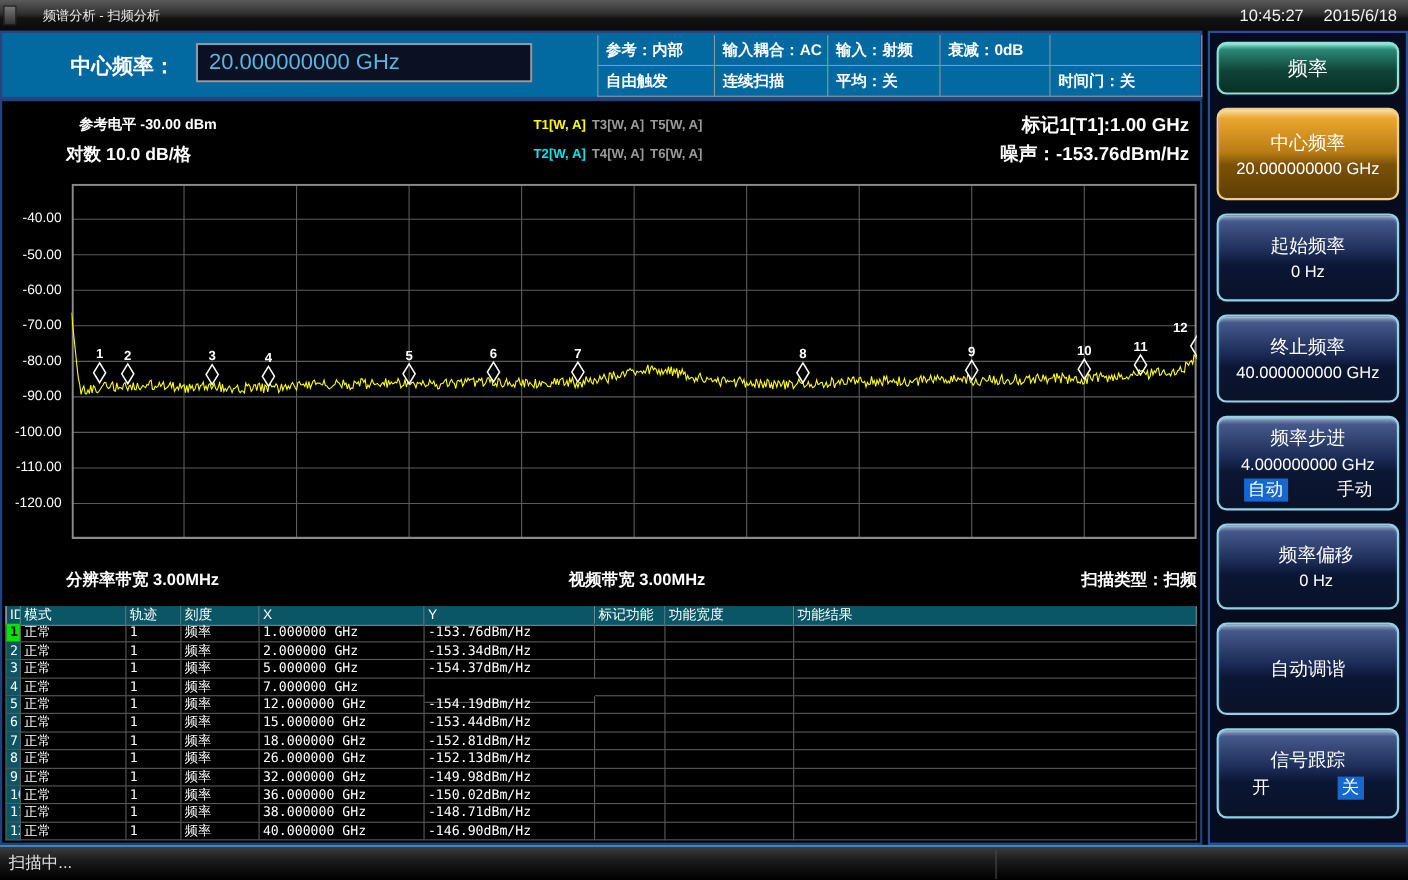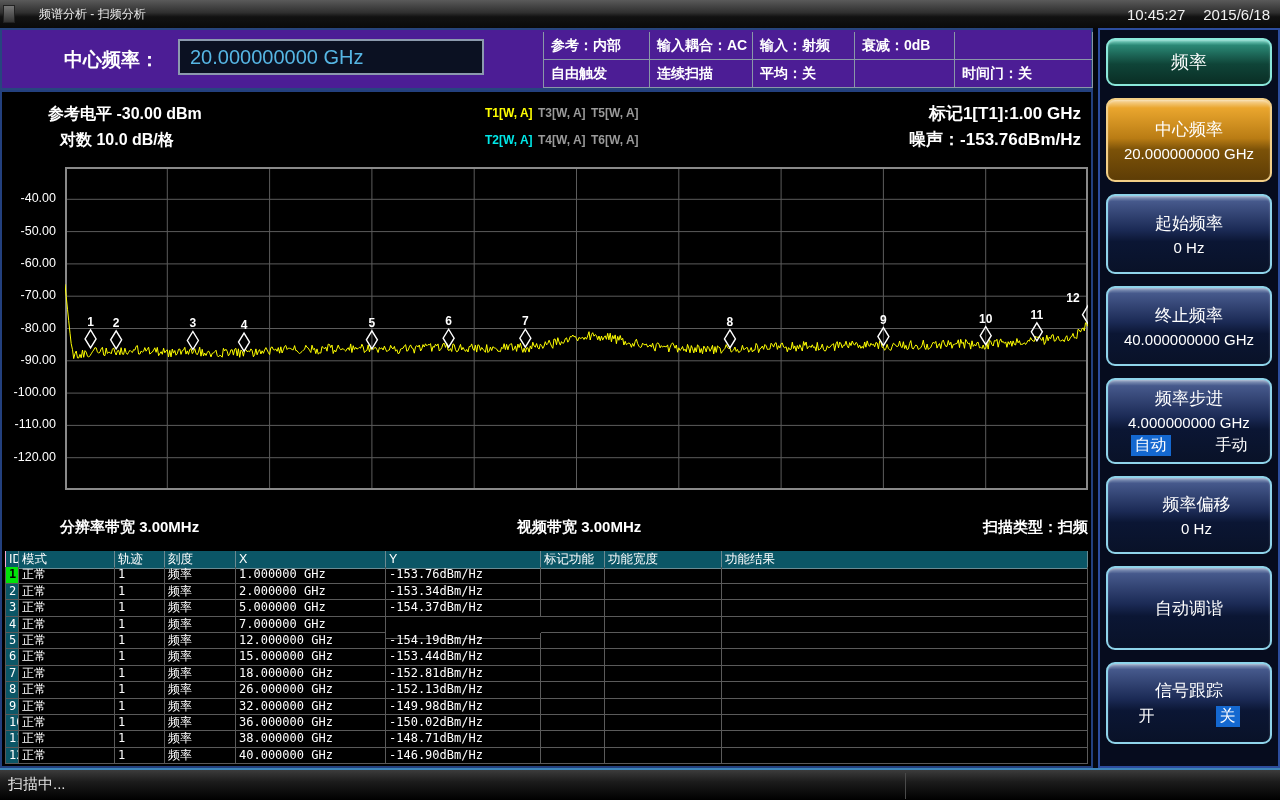--- a/index.html
+++ b/index.html
@@ -8,21 +8,21 @@
   
   .titlebar{position:absolute;left:0;top:0;width:1280px;height:28px;
     background:linear-gradient(180deg,#5a5a5a 0%,#2f2f2f 45%,#121212 60%,#0a0a0a 100%);
     display:flex;align-items:center;}
   .app-icon{width:10px;height:16px;margin-left:3px;background:
     linear-gradient(180deg,#777,#333);border:1px solid #222;}
   .titlebar .title{margin-left:24px;font-size:12px;color:#e8e8e8;}
   .titlebar .clock{position:absolute;right:10px;font-size:15px;color:#f0f0f0;display:flex;gap:18px;}
   
   .header-panel{position:absolute;left:0;top:28px;width:1093px;height:62px;
-    background:#4c1d95;border:2px solid #27457e;box-sizing:border-box;text-decoration:underline;}
+    background:#0369a1;border:2px solid #27457e;box-sizing:border-box;text-decoration:underline;}
   .cf-label{position:absolute;left:62px;top:17px;font-size:19px;font-weight:bold;color:#fff;}
   .cf-input{position:absolute;left:176px;top:9px;width:306px;height:36px;background:#0b1122;
     border:2px solid #8c9aae;box-sizing:border-box;font-size:20px;color:#56b6e4;
     line-height:32px;padding-left:10px;}
   .status-grid{position:absolute;left:541px;top:2px;display:grid;
     grid-template-columns:107px 103px 102px 100px 138px;grid-auto-rows:28px;}
   .status-cell{border:1px solid #8a97a8;border-left:none;border-top:none;box-sizing:border-box;
     font-size:14px;font-weight:bold;color:#fff;padding-left:7px;line-height:26px;white-space:nowrap;}
   .status-cell.c0{border-left:1px solid #8a97a8;}
   
@@ -39,21 +39,21 @@
   .sbtn .opt.sel{background:#1468d0;padding:0 4px;}
   .sbtn.title-btn{height:48px;border-color:#8ae8da;
     background:linear-gradient(180deg,#7fd8c8 0%,#2a8875 12%,#0f4438 55%,#0a2e25 100%);}
   .sbtn.title-btn .lbl{font-size:18px;}
   .sbtn.active{border-color:#f3cf86;
     background:linear-gradient(180deg,#f8d9a0 0%,#eaa62e 10%,#b97c14 48%,#7c5208 62%,#5e3d06 100%);}
   
   .main{position:absolute;left:0;top:90px;width:1093px;height:678px;background:#000;
     border:2px solid #23407e;box-sizing:border-box;}
   .ann{position:absolute;font-weight:bold;white-space:nowrap;}
-  .ref-level{left:46px;top:12px;font-size:16px;}
+  .ref-level{left:70px;top:12px;font-size:13px;}
   .scale-txt{left:58px;top:38px;font-size:16px;}
   .legend-item{position:absolute;font-size:12px;font-weight:bold;white-space:nowrap;}
   .readout1{right:10px;top:10px;font-size:17px;text-align:right;}
   .readout2{right:10px;top:36px;font-size:17px;text-align:right;}
   .ylab{position:absolute;left:0;width:54px;text-align:right;font-size:12.5px;color:#fff;}
   .plot{position:absolute;left:63px;top:75px;}
   .footer-row{position:absolute;left:58px;width:1028px;font-size:15px;font-weight:bold;
     display:flex;white-space:nowrap;}
   .footer-row .fl{width:34%;text-align:left;}
   .footer-row .fc{width:33%;text-align:center;}

